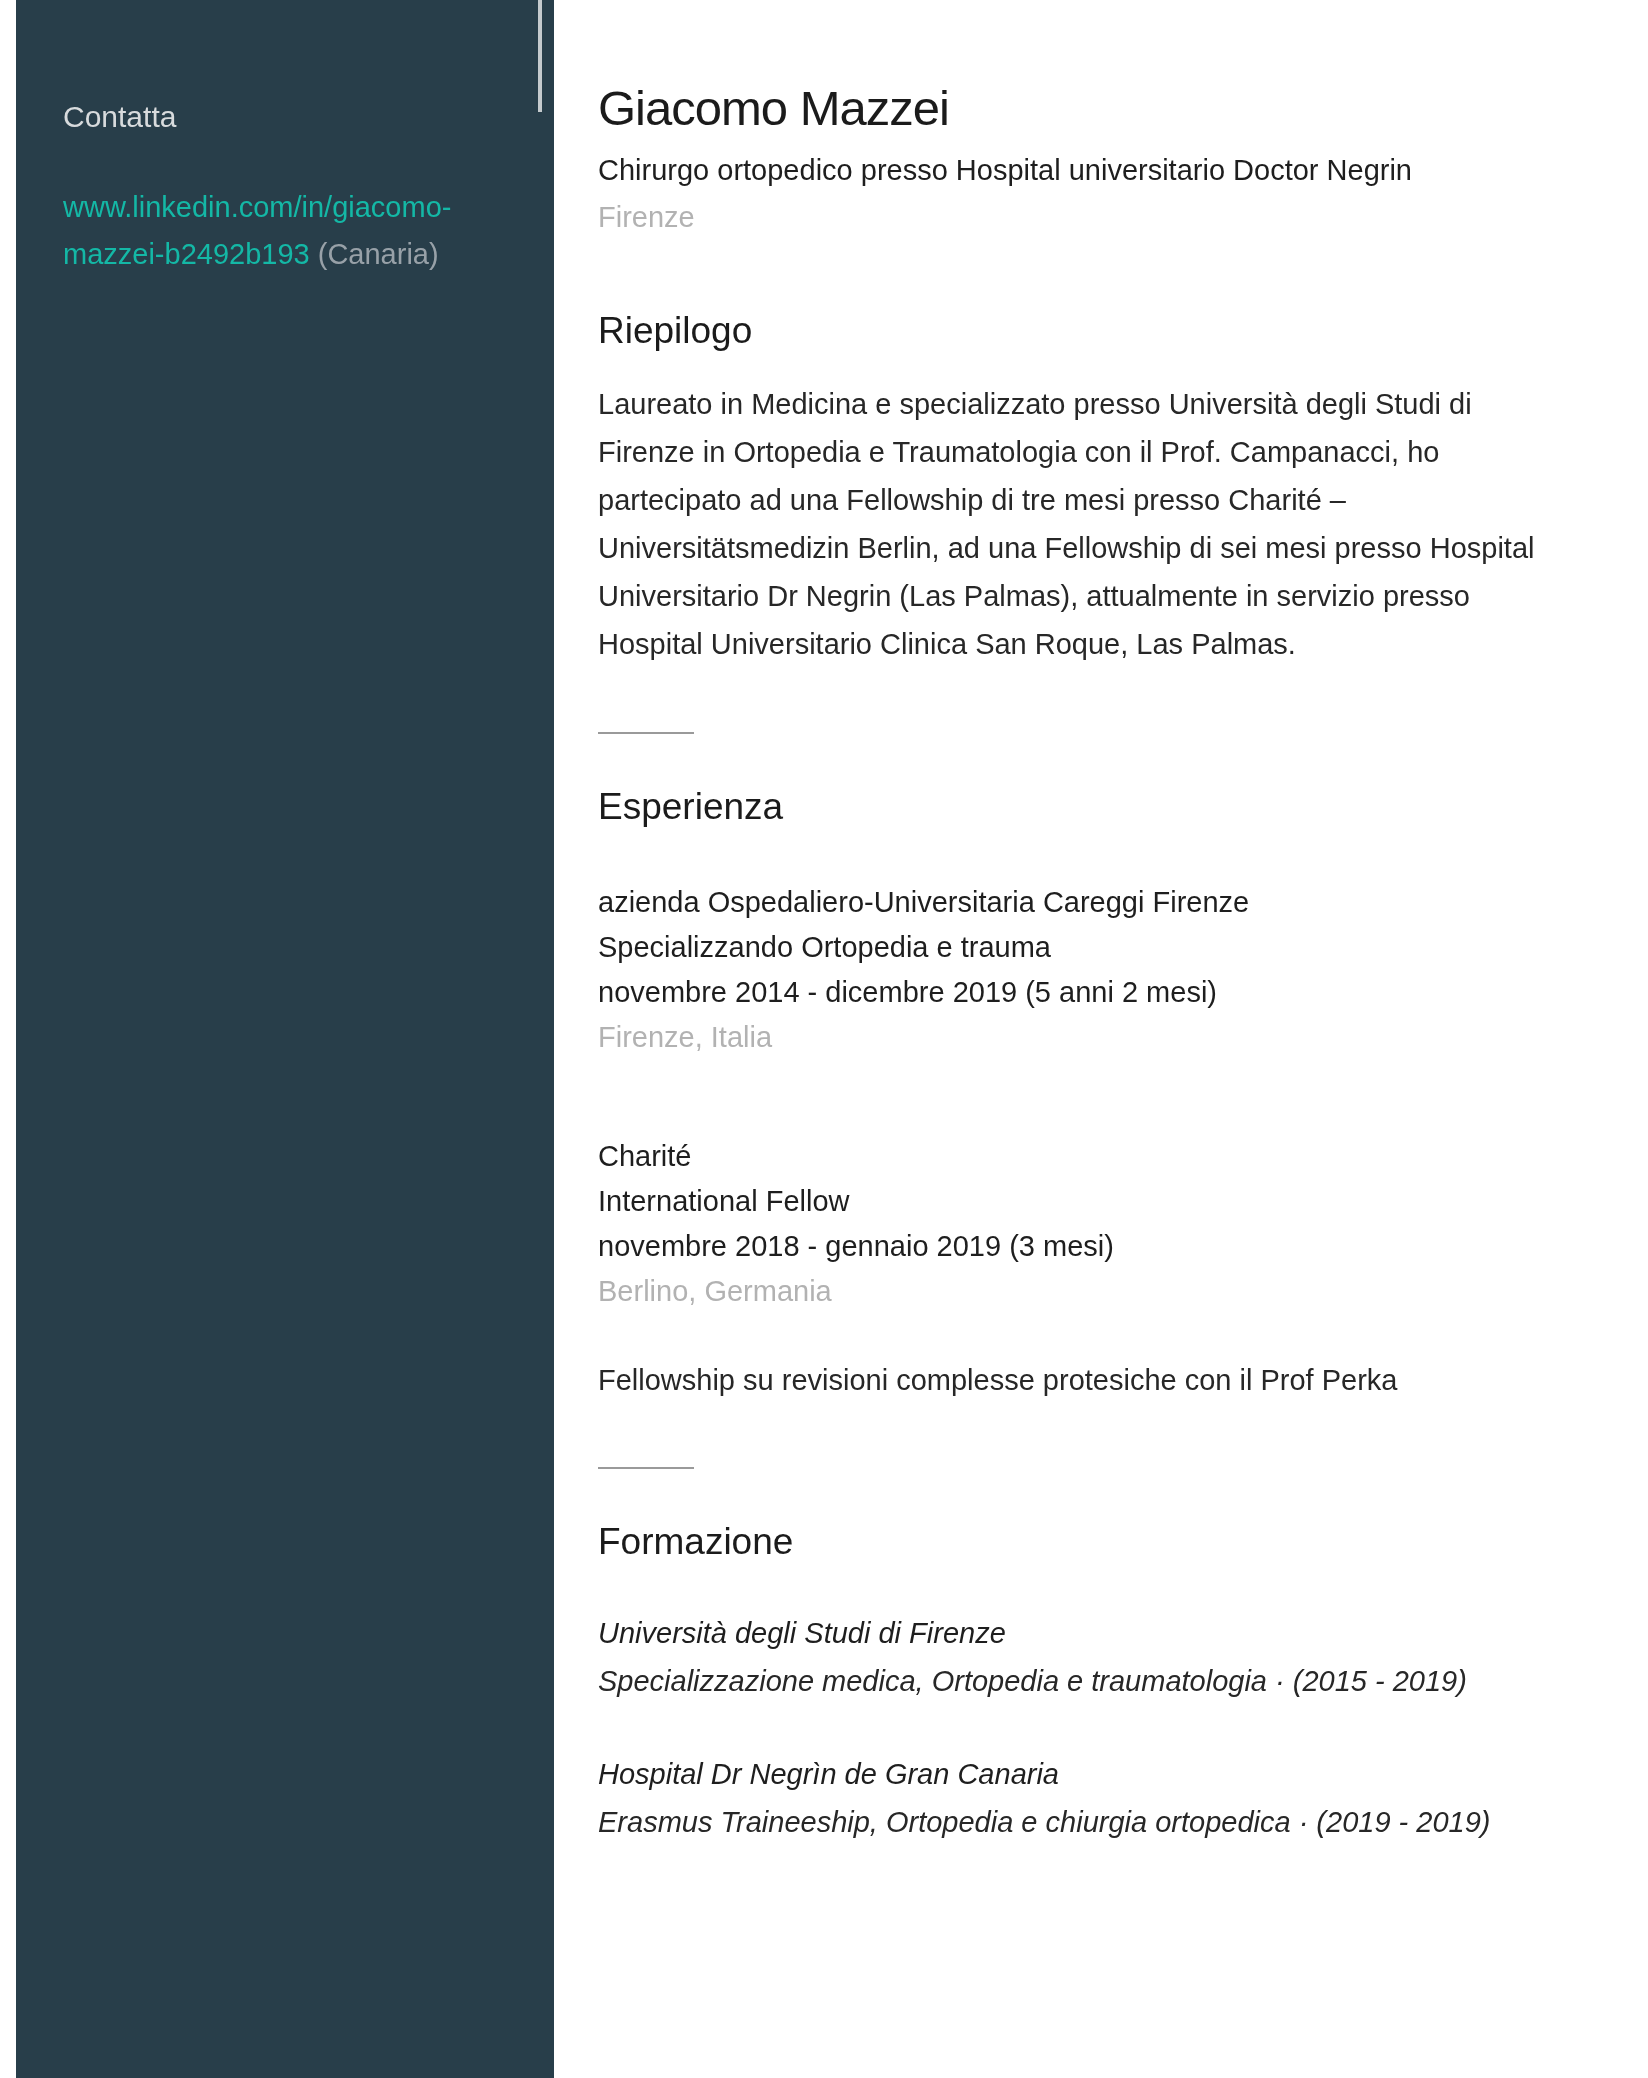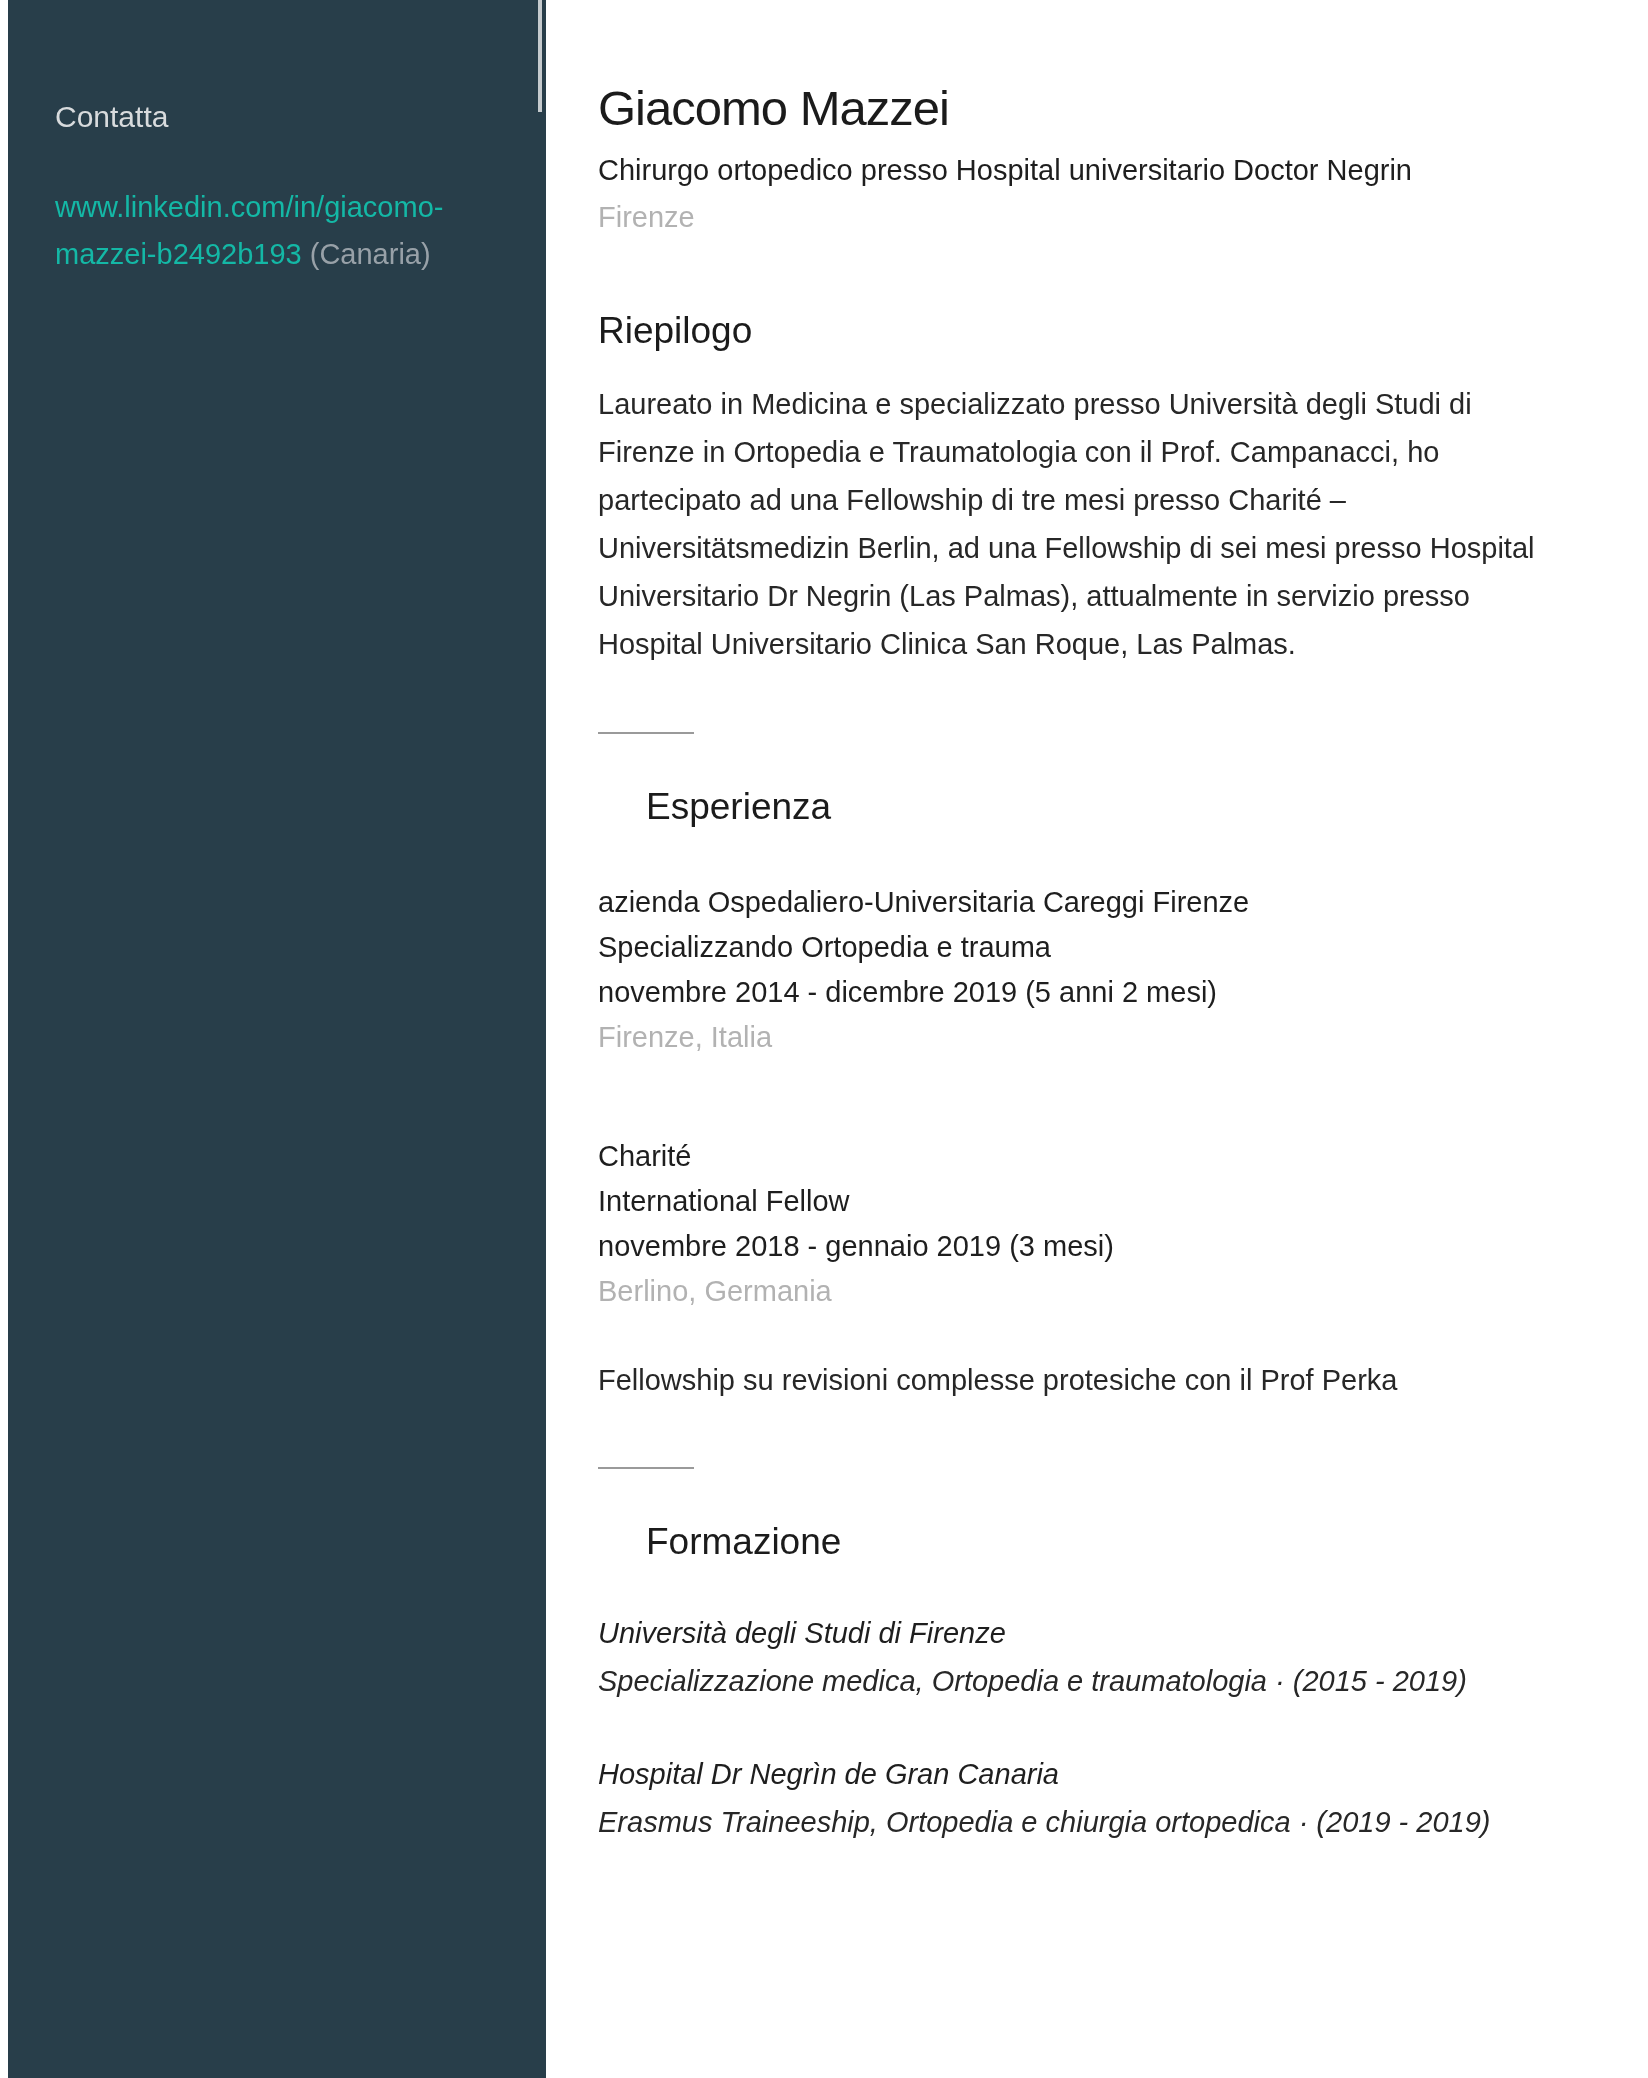--- a/index.html
+++ b/index.html
@@ -6,21 +6,21 @@
   html, body {
     width: 1648px; height: 2078px;
     background: #ffffff;
     font-family: "Liberation Sans", sans-serif;
     overflow: hidden;
   }
   .page { position: relative; width: 1648px; height: 2078px; background: #ffffff; }
 
   
   .sidebar {
-    position: absolute; left: 8px; top: 0;
+    position: absolute; left: 16px; top: 0;
     width: 538px; height: 2078px;
     background: #283e4a;
     padding: 100px 40px 0 47px;
   }
   .edge-sliver {
     position: absolute; left: 538px; top: 0;
     width: 4px; height: 112px;
     background: #c5cacd;
   }
   .contact-heading {
@@ -75,21 +75,21 @@
     line-height: 48px;
     color: #272727;
     width: 952px;
   }
   .divider {
     width: 96px;
     border: none;
     border-top: 2px solid #9a9a9a;
     margin-top: 64px;
   }
-  .exp-heading, .edu-heading { margin-top: 52px; margin-left: 48px; }
+  .exp-heading, .edu-heading { margin-top: 52px; }
 
   .entry { margin-top: 52px; }
   .entry + .entry { margin-top: 74px; }
   .entry-line {
     font-size: 29px;
     line-height: 45px;
     color: #1e1e1e;
   }
   .entry-location {
     font-size: 29px;

